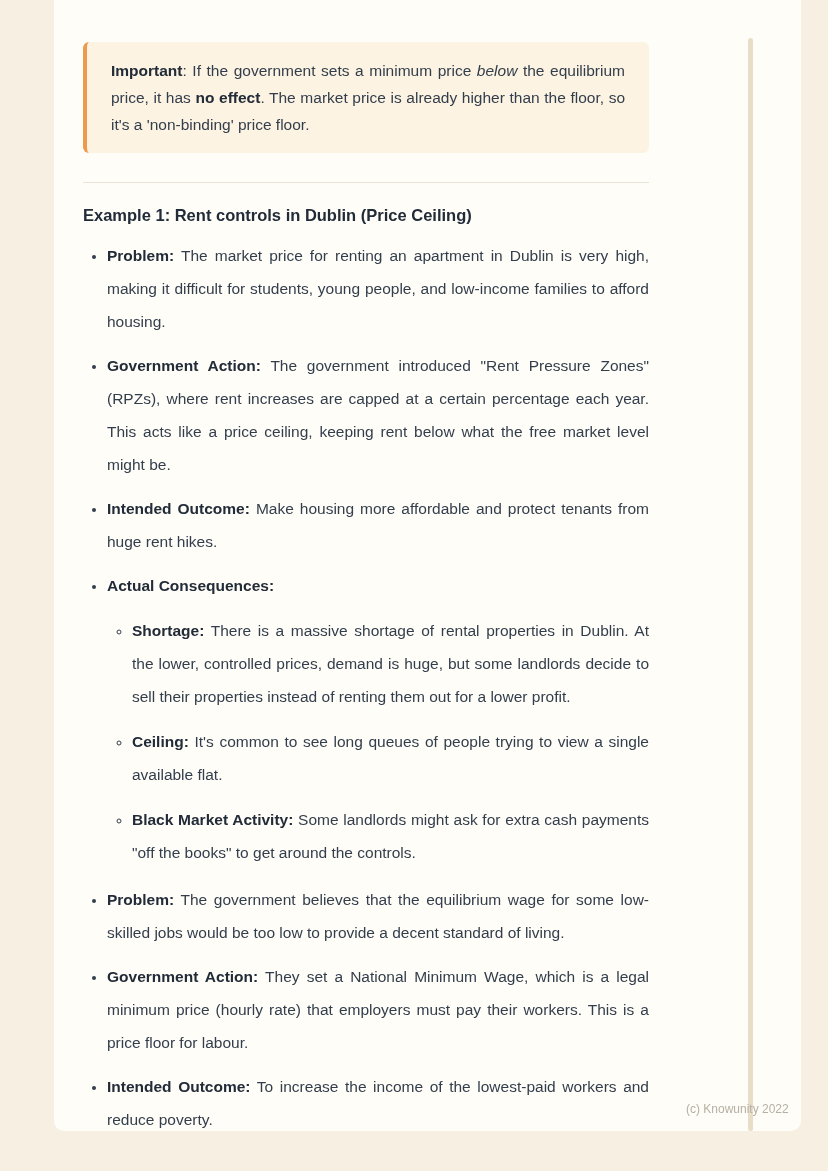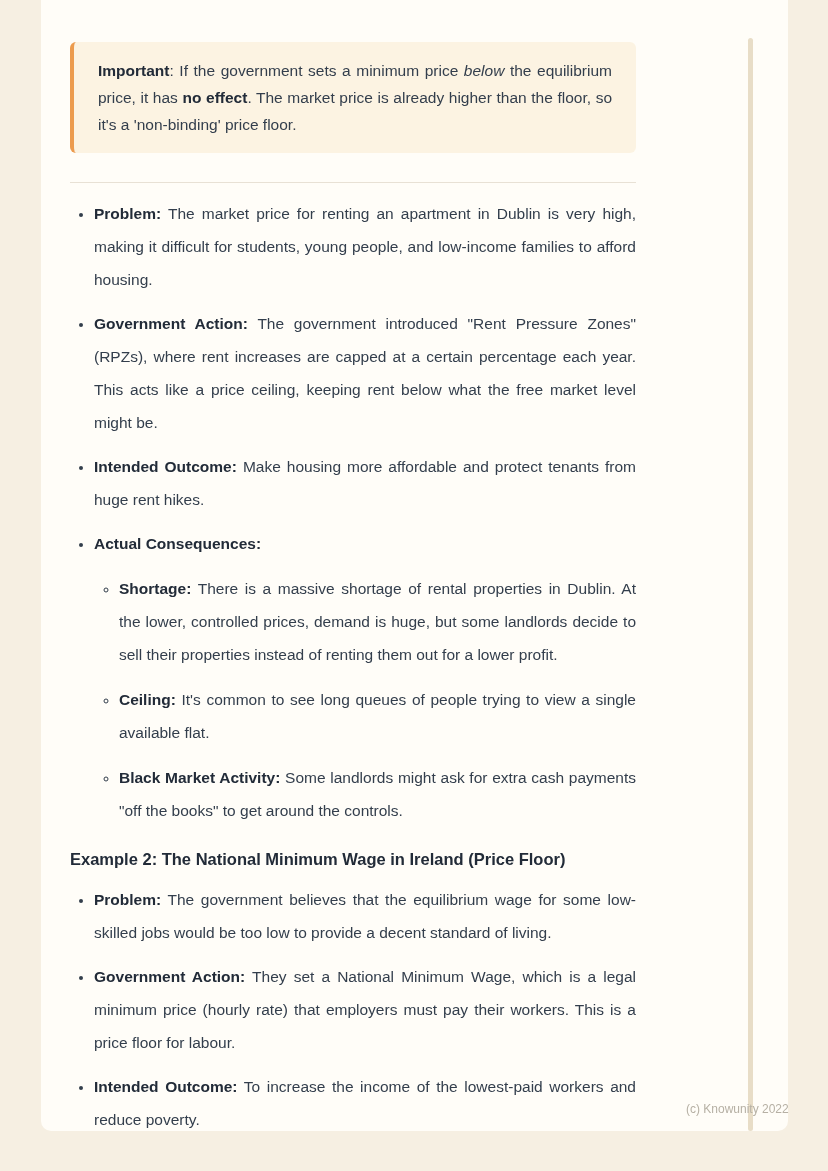--- a/index.html
+++ b/index.html
@@ -6,21 +6,21 @@
   html, body { width: 828px; height: 1171px; }
   body {
     position: relative;
     overflow: hidden;
     background: var(--page-bg, #f6efe2);
     font-family: "Liberation Sans", "DejaVu Sans", sans-serif;
     color: var(--text, #333e4c);
   }
   .card {
     position: absolute;
-    left: 41px;
+    left: 54px;
     top: 0;
     width: 747px;
     height: 1131px;
     background: var(--card-bg, #fffdf8);
     border-radius: 0 0 10px 10px;
     overflow: hidden;
   }
   .content {
     margin-left: 29px;
     width: 566px;
@@ -97,20 +97,21 @@
 <div class="card">
   <div class="content">
 
     <div class="callout">
       <p><strong>Important</strong><span>: If the government sets a minimum price </span><em>below</em><span> the equilibrium price, it has </span><strong>no effect</strong><span>. The market price is already higher than the floor, so it's a 'non-binding' price floor.</span></p>
     </div>
 
     <hr class="divider">
 
 
+    <h3 class="example-heading">Example 1: Rent controls in Dublin (Price Ceiling)</h3>
 
     <ul class="top">
       <li>
         <strong>Problem:</strong>
         <span>The market price for renting an apartment in Dublin is very high, making it difficult for students, young people, and low-income families to afford housing.</span>
       </li>
       <li>
         <strong>Government Action:</strong>
         <span>The government introduced "Rent Pressure Zones" (RPZs), where rent increases are capped at a certain percentage each year. This acts like a price ceiling, keeping rent below what the free market level might be.</span>
       </li>
@@ -130,21 +131,20 @@
             <span>It's common to see long queues of people trying to view a single available flat.</span>
           </li>
           <li>
             <strong>Black Market Activity:</strong>
             <span>Some landlords might ask for extra cash payments "off the books" to get around the controls.</span>
           </li>
         </ul>
       </li>
     </ul>
 
-    <h3 class="example-heading">Example 2: The National Minimum Wage in Ireland (Price Floor)</h3>
 
     <ul class="top">
       <li>
         <strong>Problem:</strong>
         <span>The government believes that the equilibrium wage for some low-skilled jobs would be too low to provide a decent standard of living.</span>
       </li>
       <li>
         <strong>Government Action:</strong>
         <span>They set a National Minimum Wage, which is a legal minimum price (hourly rate) that employers must pay their workers. This is a price floor for labour.</span>
       </li>

